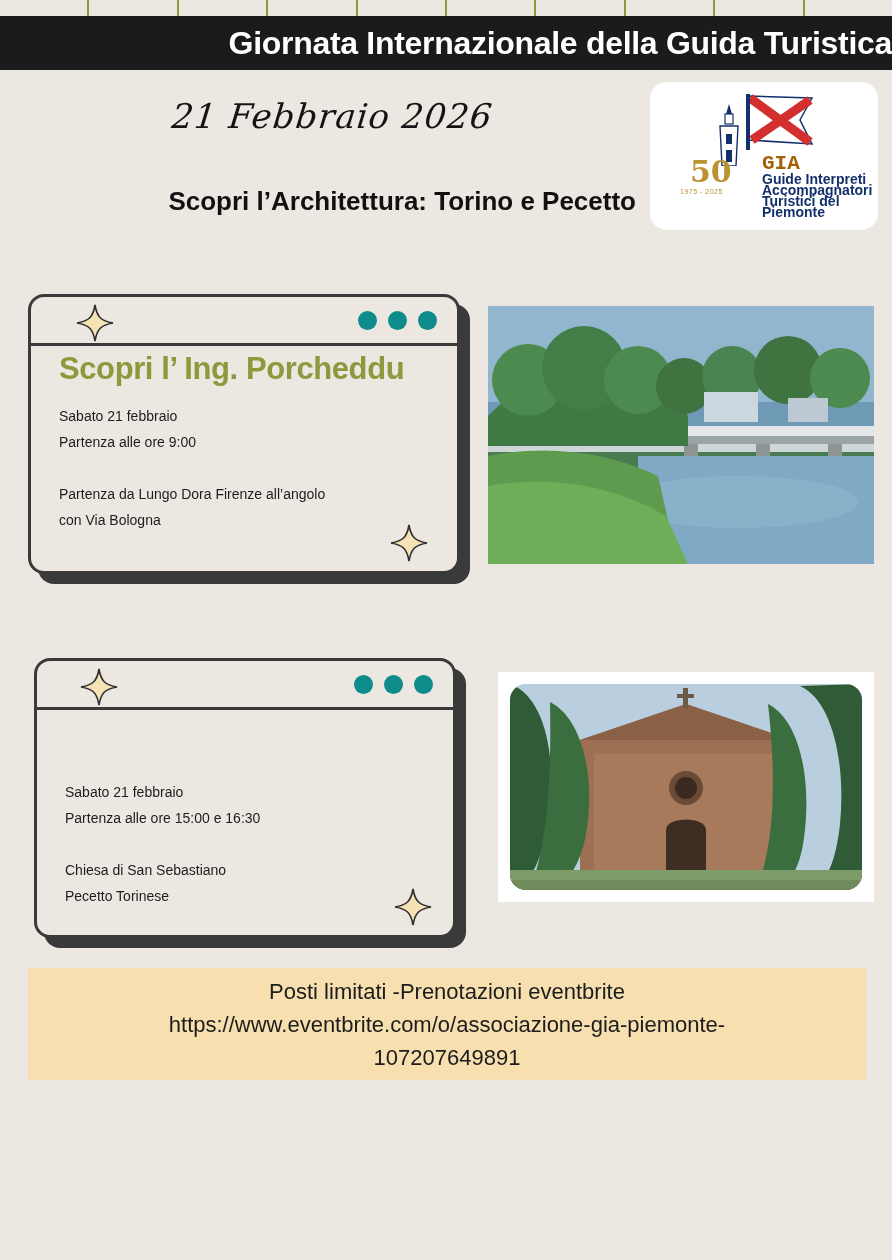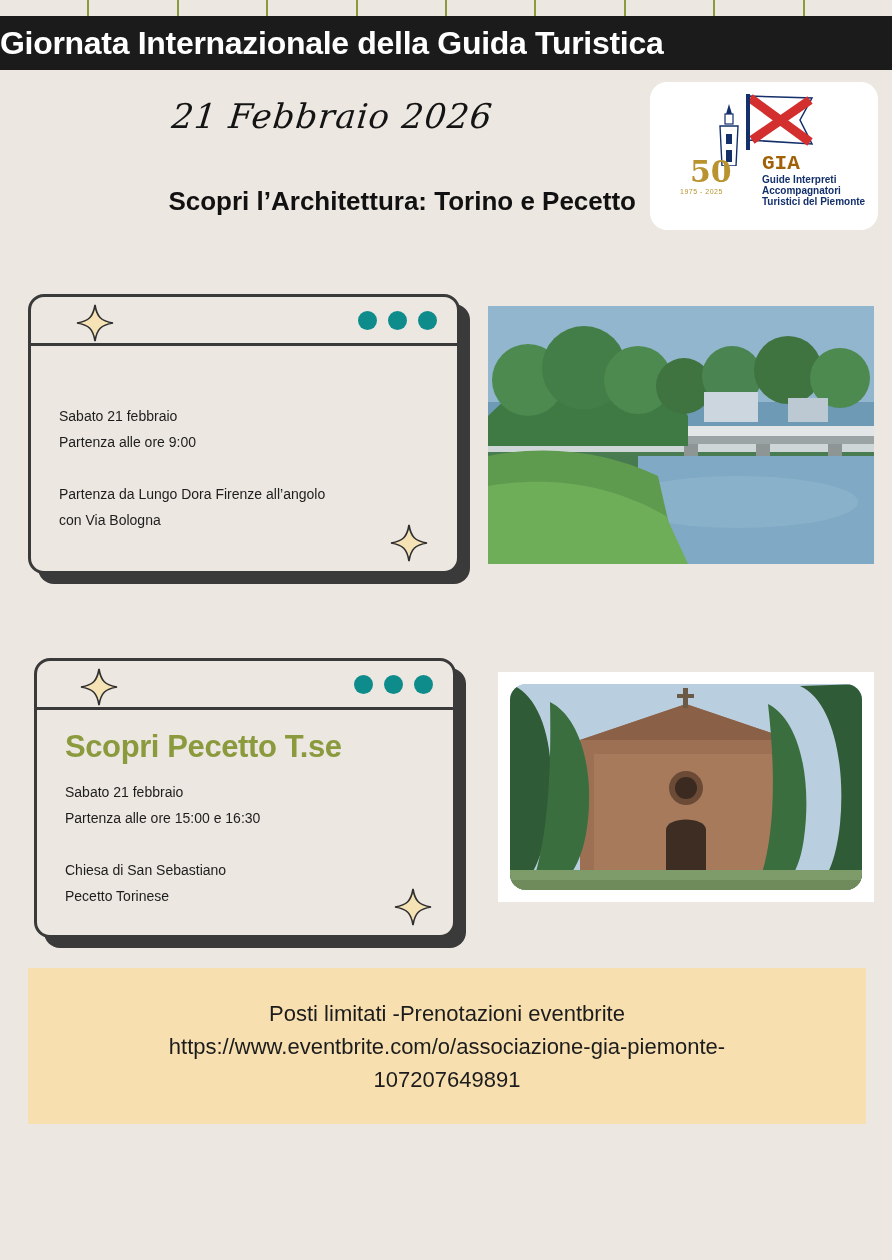--- a/index.html
+++ b/index.html
@@ -16,21 +16,21 @@
   
   .title-bar {
     position: absolute;
     top: 16px;
     left: 0;
     width: 892px;
     height: 54px;
     background: #1b1b1b;
     display: flex;
     align-items: center;
-    justify-content: flex-start;
+    justify-content: flex-end;
   }
   .title-bar .title-text {
     color: #ffffff;
     font-size: 32px;
     font-weight: bold;
     letter-spacing: -0.3px;
     white-space: nowrap;
   }
   .top-ticks {
     position: absolute;
@@ -118,21 +118,21 @@
     top: 70px;
     font-family: Liberation Mono, monospace;
     font-weight: bold;
     font-size: 21px;
     color: #a16207;
   }
   .gia-sub {
     position: absolute;
     left: 112px;
     top: 92px;
-    font-size: 10px;
+    font-size: 14px;
     font-weight: bold;
     line-height: 11px;
     color: #14306b;
   }
 
   
   .card-wrap { position: absolute; }
   .card-shadow {
     position: absolute;
     left: 10px;
@@ -207,21 +207,21 @@
     border-radius: 16px;
     background: linear-gradient(#bcd0e2 0%, #a9c2d6 30%, #8fae8a 58%, #7d9b79 100%);
     overflow: hidden;
     position: relative;
   }
 
   
   .booking {
     position: absolute;
     left: 28px; top: 968px;
-    width: 838px; height: 156px;
+    width: 838px; height: 112px;
     background: #f7dfb0;
     display: flex;
     align-items: center;
     justify-content: center;
     text-align: center;
   }
   .booking-text {
     font-size: 22px;
     color: #1c1c1c;
     line-height: 33px;
@@ -285,20 +285,21 @@
   <div class="card">
     <div class="card-divider"></div>
     <div class="card-dots">
       <span class="dot"></span>
       <span class="dot"></span>
       <span class="dot"></span>
     </div>
     <svg class="sparkle" style="left:44px; top:6px;" width="40" height="40" viewBox="0 0 40 40">
       <path d="M20 2 C22 14 26 18 38 20 C26 22 22 26 20 38 C18 26 14 22 2 20 C14 18 18 14 20 2 Z" fill="#f5e2b5" stroke="#2f2f2f" stroke-width="1.6"></path>
     </svg>
+    <div class="card-heading" style="top:54px;">Scopri l’ Ing. Porcheddu</div>
     <div class="card-body" style="top:106px;">Sabato 21 febbraio
 Partenza alle ore 9:00
 
 Partenza da Lungo Dora Firenze all’angolo
 con Via Bologna</div>
     <svg class="sparkle" style="left:358px; top:226px;" width="40" height="40" viewBox="0 0 40 40">
       <path d="M20 2 C22 14 26 18 38 20 C26 22 22 26 20 38 C18 26 14 22 2 20 C14 18 18 14 20 2 Z" fill="#f5e2b5" stroke="#2f2f2f" stroke-width="1.6"></path>
     </svg>
   </div>
 </div>
@@ -335,21 +336,20 @@
   <div class="card">
     <div class="card-divider"></div>
     <div class="card-dots">
       <span class="dot"></span>
       <span class="dot"></span>
       <span class="dot"></span>
     </div>
     <svg class="sparkle" style="left:42px; top:6px;" width="40" height="40" viewBox="0 0 40 40">
       <path d="M20 2 C22 14 26 18 38 20 C26 22 22 26 20 38 C18 26 14 22 2 20 C14 18 18 14 20 2 Z" fill="#f5e2b5" stroke="#2f2f2f" stroke-width="1.6"></path>
     </svg>
-    <div class="card-heading" style="top:68px;">Scopri Pecetto T.se</div>
     <div class="card-body" style="top:118px;">Sabato 21 febbraio
 Partenza alle ore 15:00 e 16:30
 
 Chiesa di San Sebastiano
 Pecetto Torinese</div>
     <svg class="sparkle" style="left:356px; top:226px;" width="40" height="40" viewBox="0 0 40 40">
       <path d="M20 2 C22 14 26 18 38 20 C26 22 22 26 20 38 C18 26 14 22 2 20 C14 18 18 14 20 2 Z" fill="#f5e2b5" stroke="#2f2f2f" stroke-width="1.6"></path>
     </svg>
   </div>
 </div>

